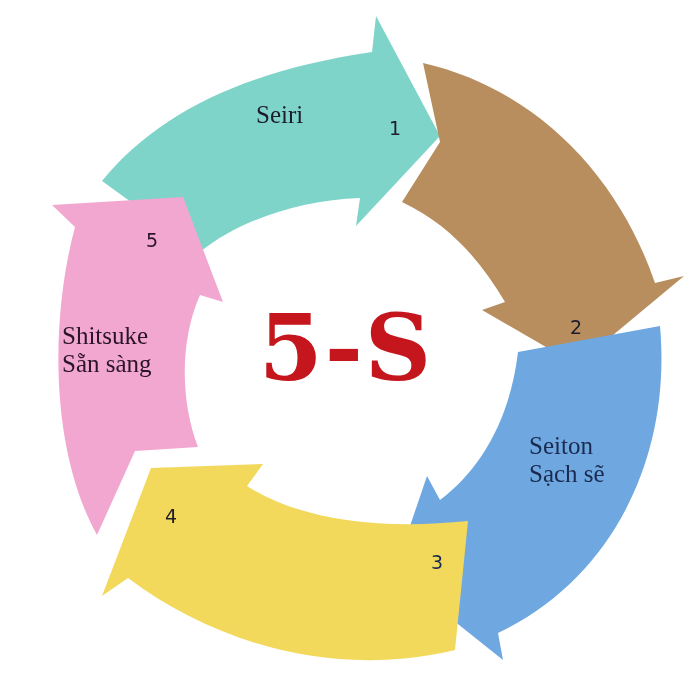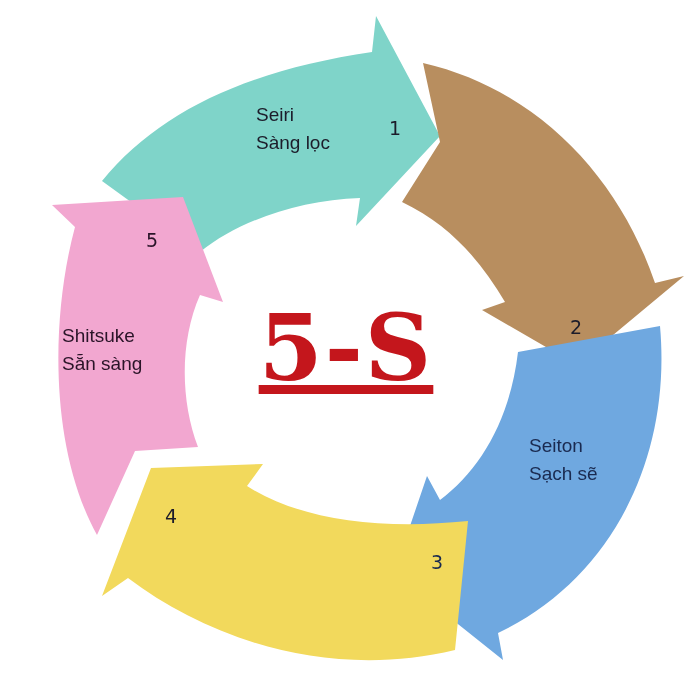--- a/index.html
+++ b/index.html
@@ -1,18 +1,18 @@
 <!DOCTYPE html>
 <html><head>
   <meta charset="utf-8">
   <style>
     html, body { margin: 0; padding: 0; background: #ffffff; }
     .canvas { position: relative; width: 700px; height: 700px; overflow: hidden; background: #ffffff; }
     svg.arrows { position: absolute; left: 0; top: 0; width: 700px; height: 700px; }
-    .label { position: absolute; font-family: Liberation Sans, sans-serif; font-size: 19px; line-height: 28px; color: #1c1c2a; white-space: nowrap; }
+    .label { position: absolute; font-family: Liberation Serif, serif; font-size: 25px; line-height: 28px; color: #1c1c2a; white-space: nowrap; }
     .num { position: absolute; font-family: "DejaVu Sans", sans-serif; font-size: 19px; color: #1c1c2a; }
     .center-title { position: absolute; left: 246px; top: 298px; width: 200px; text-align: center; font-family: "DejaVu Serif", serif; font-weight: bold; font-size: 92px; line-height: 100px; letter-spacing: 2px; }
   </style>
 </head>
 <body>
 
 <div class="canvas">
 
   <svg class="arrows" viewBox="0 0 700 700">
 
@@ -22,21 +22,20 @@
 
     <path fill="#6fa8e0" d="M518,352 L660,326 C672,460 610,580 498,633 L503,660 L394,573 L427,476 L440,500 C480,470 510,420 518,352 Z"></path>
 
     <path fill="#f2d95c" d="M468,521 L455,650 C330,680 210,640 128,578 L102,596 L151,468 L263,464 L247,486 C300,520 380,530 468,521 Z"></path>
 
     <path fill="#f2a7d0" d="M198,447 L135,451 L97,535 C50,450 50,320 75,227 L52,205 L183,197 L223,302 L200,295 C180,340 180,400 198,447 Z"></path>
   </svg>
 
   <div class="label" style="left:256px; top:101px;">
     <div>Seiri</div>
-    <div>Sàng lọc</div>
   </div>
   <div class="num" style="left:389px; top:117px;">1</div>
 
   <div class="num" style="left:570px; top:316px;">2</div>
 
   <div class="label" style="left:529px; top:432px; color:#1a2a50;">
     <div>Seiton</div>
     <div>Sạch sẽ</div>
   </div>
   <div class="num" style="left:431px; top:551px; color:#1a2a50;">3</div>
@@ -44,14 +43,14 @@
   <div class="label" style="left:227px; top:556px;">
   </div>
   <div class="num" style="left:165px; top:505px;">4</div>
 
   <div class="label" style="left:62px; top:322px; color:#2a1428;">
     <div>Shitsuke</div>
     <div>Sẵn sàng</div>
   </div>
   <div class="num" style="left:146px; top:229px; color:#2a1428;">5</div>
 
-  <div class="center-title" style="color:#c4161c;text-decoration:underline;">5-S</div>
+  <div class="center-title" style="color:#c4161c;">5-S</div>
 </div>
 
 </body></html>

